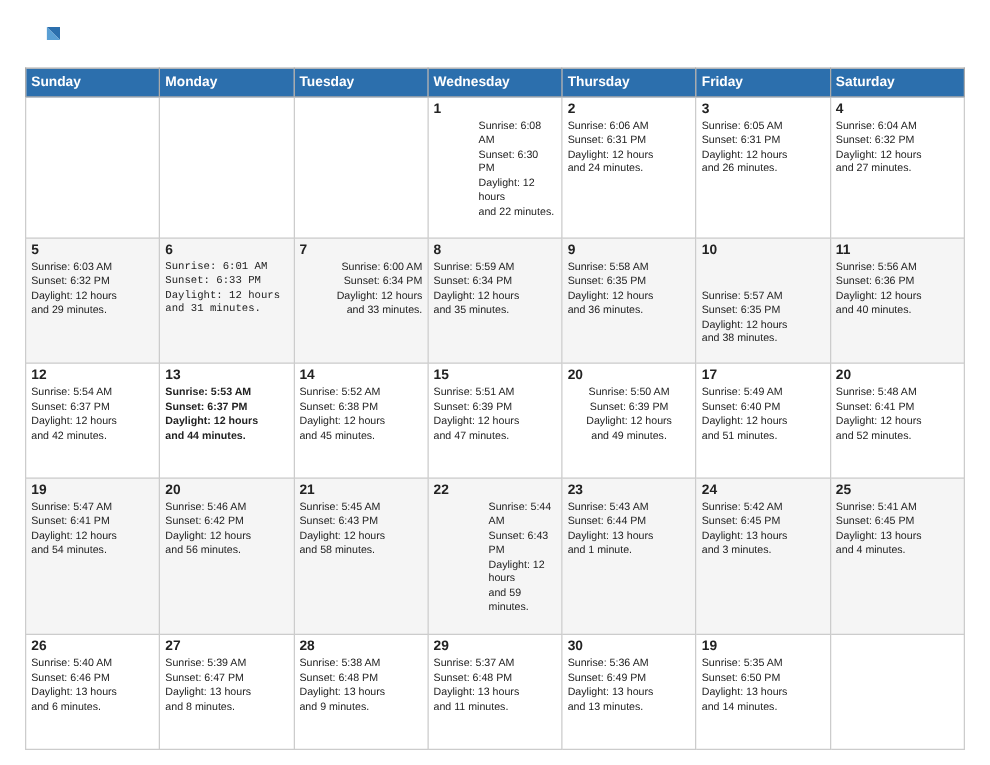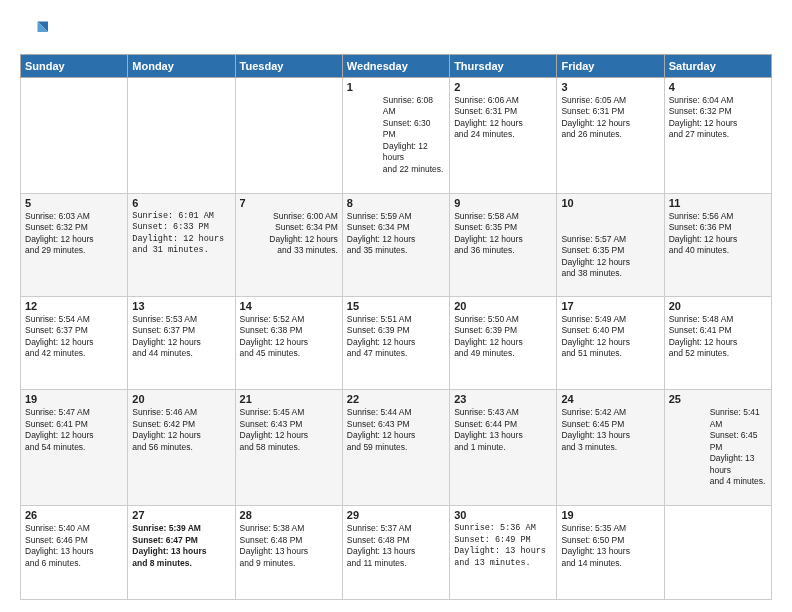--- a/index.html
+++ b/index.html
@@ -222,42 +222,42 @@
         <tr>
           <td>
             <span class="day-num">12</span>
             <div class="cell-text" style="white-space: pre-line;">Sunrise: 5:54 AM
 Sunset: 6:37 PM
 Daylight: 12 hours
 and 42 minutes.</div>
           </td>
           <td>
             <span class="day-num">13</span>
-            <div class="cell-text" style="white-space: pre-line;">Sunrise: 5:53 AM
+            <div class="cell-text" style="white-space: pre-line; font-weight: bold;">Sunrise: 5:53 AM
 Sunset: 6:37 PM
 Daylight: 12 hours
 and 44 minutes.</div>
           </td>
           <td>
             <span class="day-num">14</span>
             <div class="cell-text" style="white-space: pre-line;">Sunrise: 5:52 AM
 Sunset: 6:38 PM
 Daylight: 12 hours
 and 45 minutes.</div>
           </td>
           <td>
             <span class="day-num">15</span>
             <div class="cell-text" style="white-space: pre-line;">Sunrise: 5:51 AM
 Sunset: 6:39 PM
 Daylight: 12 hours
 and 47 minutes.</div>
           </td>
           <td>
             <span class="day-num">20</span>
-            <div class="cell-text" style="white-space: pre-line;">Sunrise: 5:50 AM
+            <div class="cell-text" style="white-space: pre-line; text-align: center;">Sunrise: 5:50 AM
 Sunset: 6:39 PM
 Daylight: 12 hours
 and 49 minutes.</div>
           </td>
           <td>
             <span class="day-num">17</span>
             <div class="cell-text" style="white-space: pre-line;">Sunrise: 5:49 AM
 Sunset: 6:40 PM
 Daylight: 12 hours
 and 51 minutes.</div>
@@ -287,79 +287,79 @@
           </td>
           <td>
             <span class="day-num">21</span>
             <div class="cell-text" style="white-space: pre-line;">Sunrise: 5:45 AM
 Sunset: 6:43 PM
 Daylight: 12 hours
 and 58 minutes.</div>
           </td>
           <td>
             <span class="day-num">22</span>
-            <div class="cell-text" style="white-space: pre-line;">Sunrise: 5:44 AM
+            <div class="cell-text" style="white-space: pre-line; margin-left: 44px;">Sunrise: 5:44 AM
 Sunset: 6:43 PM
 Daylight: 12 hours
 and 59 minutes.</div>
           </td>
           <td>
             <span class="day-num">23</span>
             <div class="cell-text" style="white-space: pre-line;">Sunrise: 5:43 AM
 Sunset: 6:44 PM
 Daylight: 13 hours
 and 1 minute.</div>
           </td>
           <td>
             <span class="day-num">24</span>
             <div class="cell-text" style="white-space: pre-line;">Sunrise: 5:42 AM
 Sunset: 6:45 PM
 Daylight: 13 hours
 and 3 minutes.</div>
           </td>
           <td>
             <span class="day-num">25</span>
-            <div class="cell-text" style="white-space: pre-line; margin-left: 41px;">Sunrise: 5:41 AM
+            <div class="cell-text" style="white-space: pre-line;">Sunrise: 5:41 AM
 Sunset: 6:45 PM
 Daylight: 13 hours
 and 4 minutes.</div>
           </td>
         </tr>
         <tr>
           <td>
             <span class="day-num">26</span>
             <div class="cell-text" style="white-space: pre-line;">Sunrise: 5:40 AM
 Sunset: 6:46 PM
 Daylight: 13 hours
 and 6 minutes.</div>
           </td>
           <td>
             <span class="day-num">27</span>
-            <div class="cell-text" style="white-space: pre-line; font-weight: bold;">Sunrise: 5:39 AM
+            <div class="cell-text" style="white-space: pre-line;">Sunrise: 5:39 AM
 Sunset: 6:47 PM
 Daylight: 13 hours
 and 8 minutes.</div>
           </td>
           <td>
             <span class="day-num">28</span>
             <div class="cell-text" style="white-space: pre-line;">Sunrise: 5:38 AM
 Sunset: 6:48 PM
 Daylight: 13 hours
 and 9 minutes.</div>
           </td>
           <td>
             <span class="day-num">29</span>
             <div class="cell-text" style="white-space: pre-line;">Sunrise: 5:37 AM
 Sunset: 6:48 PM
 Daylight: 13 hours
 and 11 minutes.</div>
           </td>
           <td>
             <span class="day-num">30</span>
-            <div class="cell-text" style="white-space: pre-line; font-family: Liberation Mono, monospace;">Sunrise: 5:36 AM
+            <div class="cell-text" style="white-space: pre-line;">Sunrise: 5:36 AM
 Sunset: 6:49 PM
 Daylight: 13 hours
 and 13 minutes.</div>
           </td>
           <td>
             <span class="day-num">19</span>
             <div class="cell-text" style="white-space: pre-line;">Sunrise: 5:35 AM
 Sunset: 6:50 PM
 Daylight: 13 hours
 and 14 minutes.</div>

